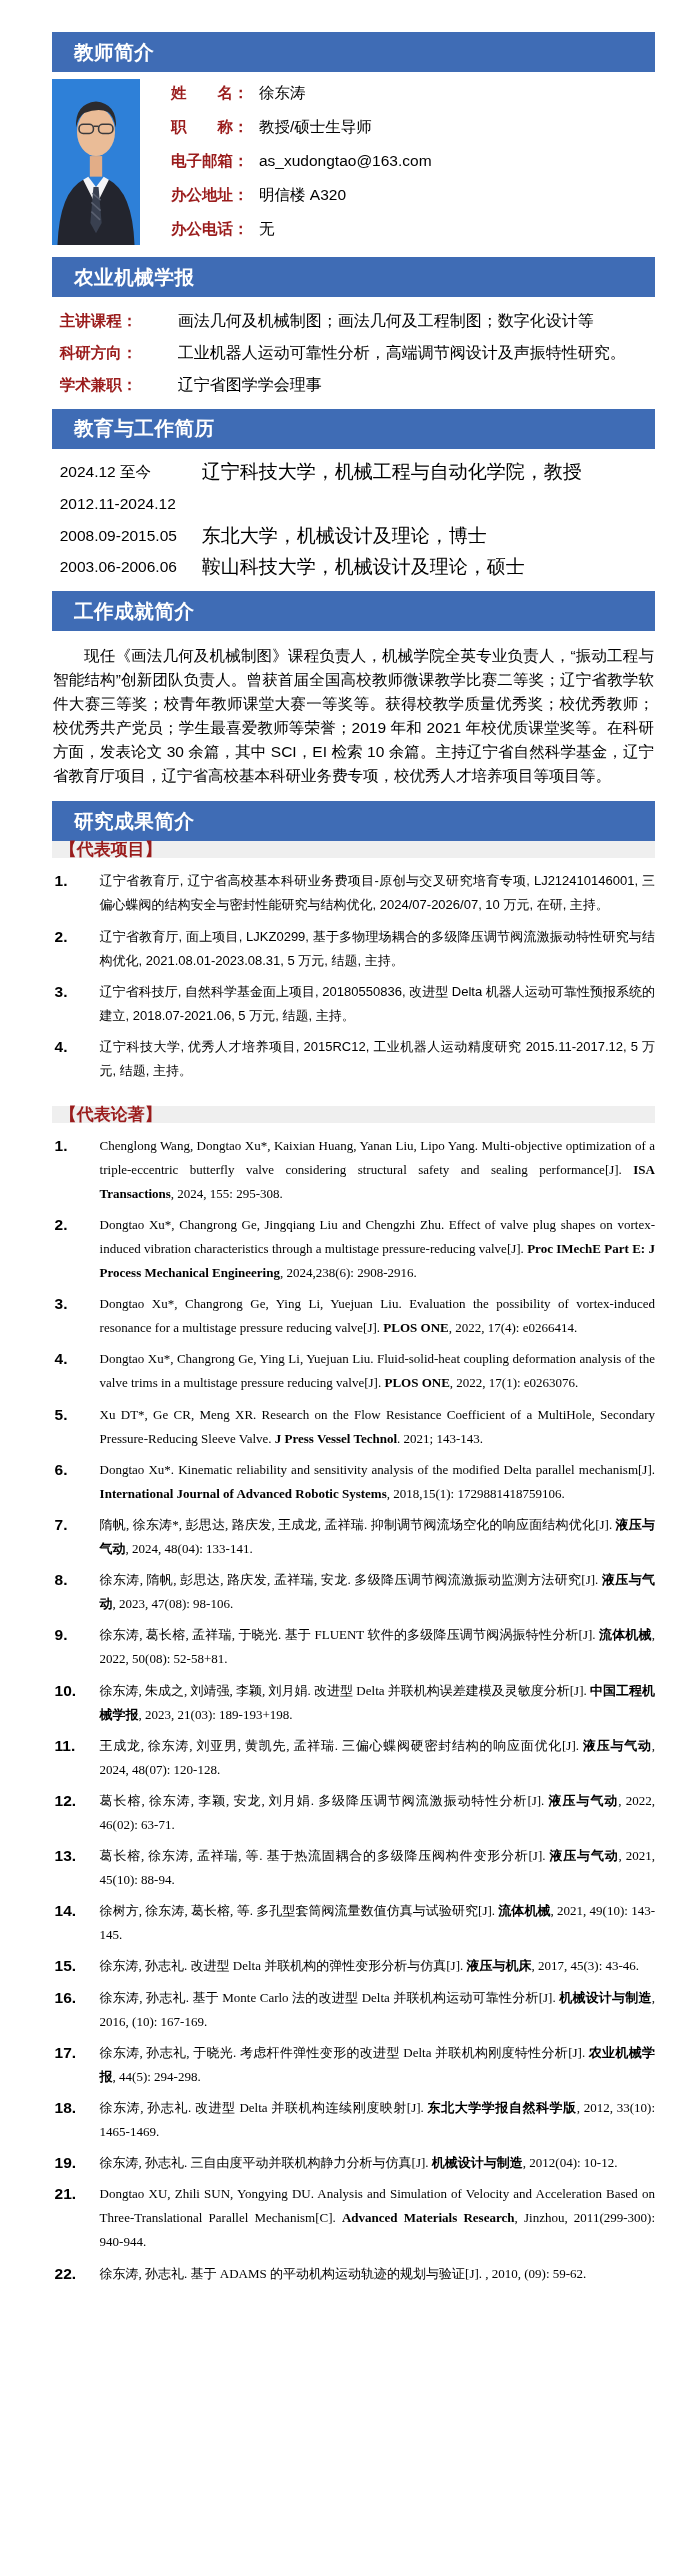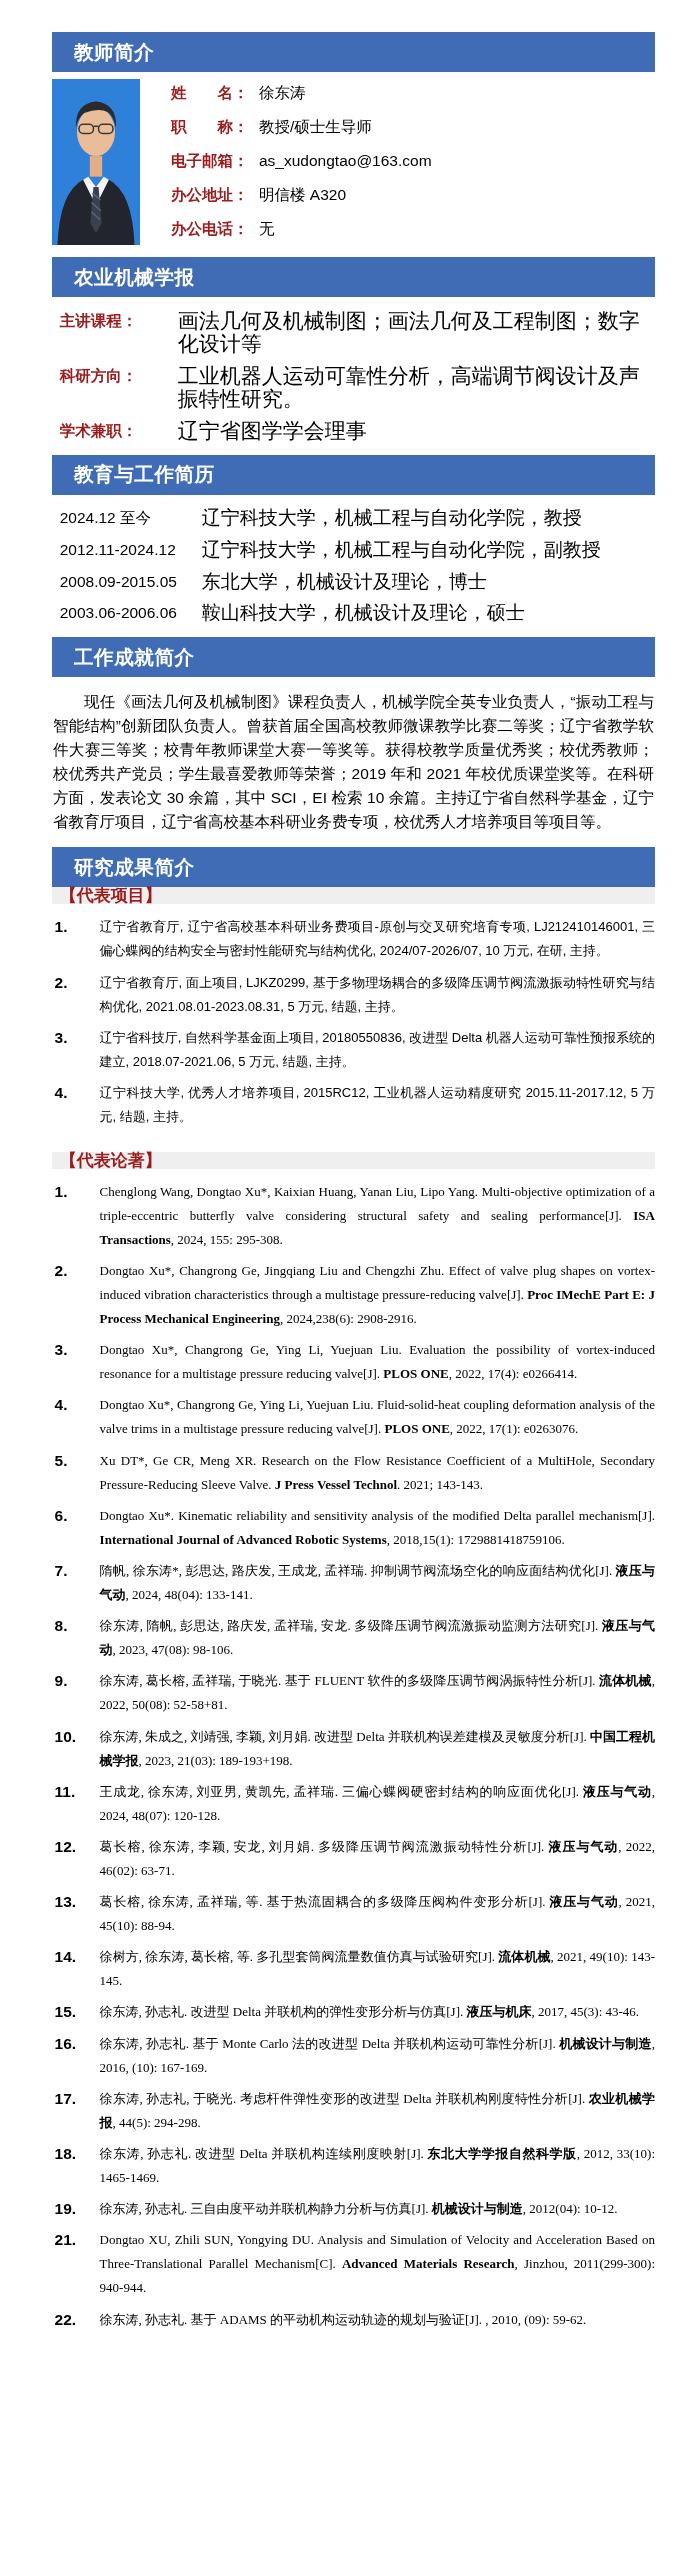--- a/index.html
+++ b/index.html
@@ -9,21 +9,21 @@
     padding-left:22px;box-sizing:border-box;font-size:19.6px;font-weight:bold;letter-spacing:0.5px;}
   .info-section{display:flex;padding:7.2px 0 5.2px 0;}
   .photo{width:88px;height:166px;flex-shrink:0;background:#2e80d8;overflow:hidden;}
   .fields{margin-left:31px;padding-top:3.1px;flex:1;}
   .info-row{display:flex;align-items:baseline;margin-bottom:12px;line-height:22px;}
   .info-label{color:var(--label-red,#9a1c1c);font-weight:bold;font-size:15.5px;width:88px;flex-shrink:0;}
   .info-value{font-size:15.5px;color:#000;}
   .teach-rows{padding:11.3px 0 3.1px 7.7px;}
   .teach-row{display:flex;margin-bottom:9.3px;line-height:23px;}
   .teach-label{color:var(--label-red,#9a1c1c);font-weight:bold;font-size:15.5px;width:118px;flex-shrink:0;}
-  .teach-value{font-size:21px;}
+  .teach-value{font-size:16px;}
   .cv-rows{padding:11.3px 0 4.1px 7.7px;}
   .cv-row{display:flex;margin-bottom:8.8px;line-height:23px;}
   .cv-period{font-size:15.5px;width:142px;flex-shrink:0;}
   .cv-desc{font-size:19px;flex:1;}
   .para{font-size:15.5px;line-height:24px;text-align:justify;margin:12.4px 1px 13.4px 1px;text-indent:2em;}
   .band{background:var(--band-gray,#efefef);height:17px;display:flex;align-items:center;padding-left:7.7px;
     box-sizing:border-box;color:var(--label-red,#9a1c1c);font-weight:bold;font-size:17px;}
   .band.mid{margin-top:11.3px;}
   .olist{padding:11.3px 0 4.1px 2.6px;}
   .oli{display:flex;margin-bottom:7.2px;}
@@ -104,21 +104,20 @@
   <div class="section-bar">
     <span>教育与工作简历</span>
   </div>
   <div class="cv-rows">
       <div class="cv-row">
         <span class="cv-period">2024.12 至今</span>
         <span class="cv-desc">辽宁科技大学，机械工程与自动化学院，教授</span>
       </div>
       <div class="cv-row">
         <span class="cv-period">2012.11-2024.12</span>
-        <span class="cv-desc">辽宁科技大学，机械工程与自动化学院，副教授</span>
       </div>
       <div class="cv-row">
         <span class="cv-period">2008.09-2015.05</span>
         <span class="cv-desc">东北大学，机械设计及理论，博士</span>
       </div>
       <div class="cv-row">
         <span class="cv-period">2003.06-2006.06</span>
         <span class="cv-desc">鞍山科技大学，机械设计及理论，硕士</span>
       </div>
     </div>

